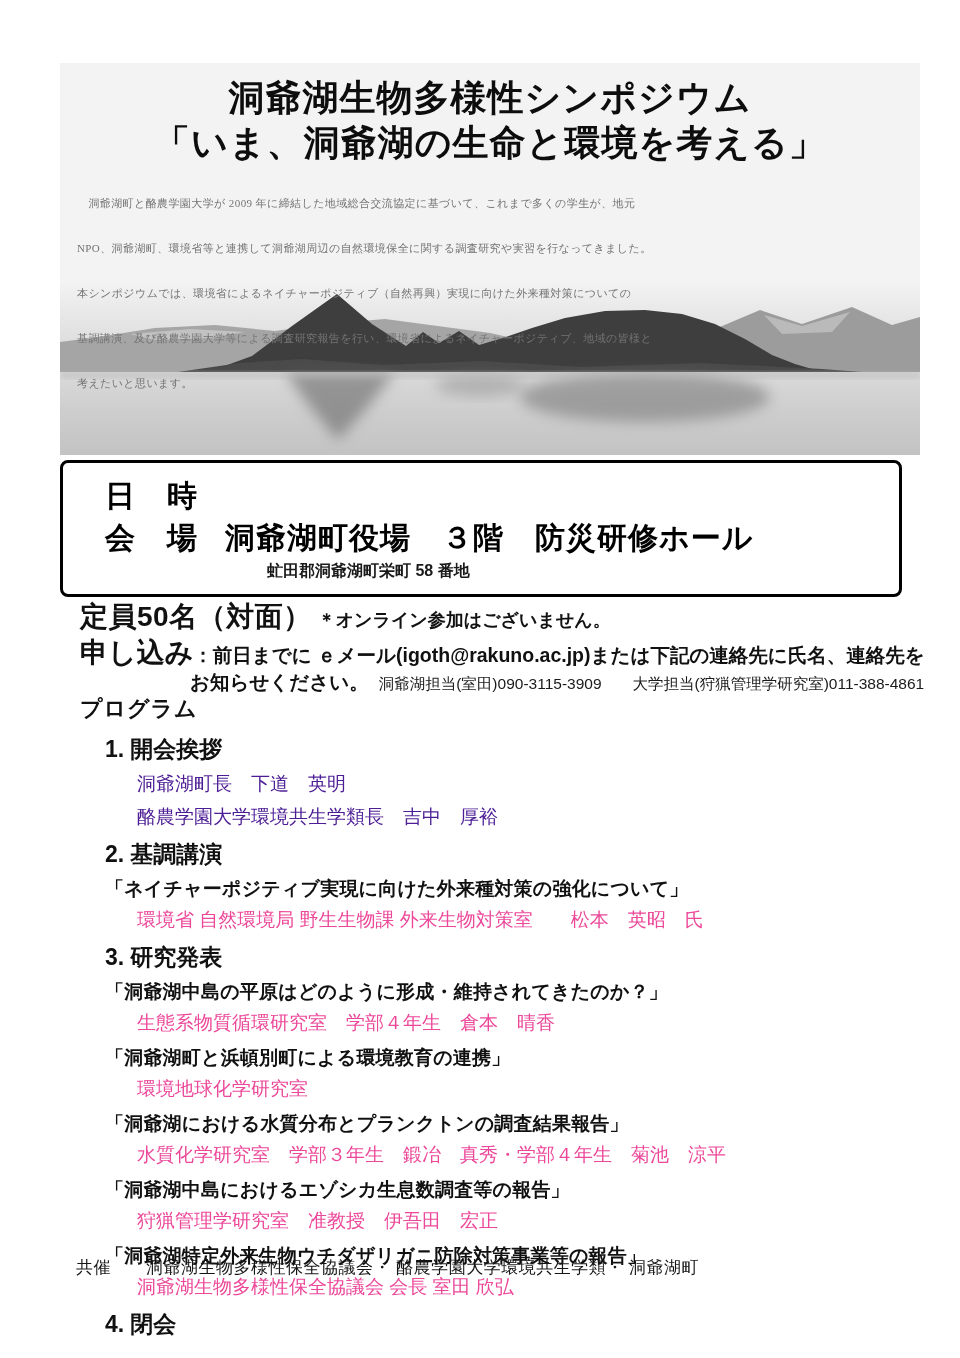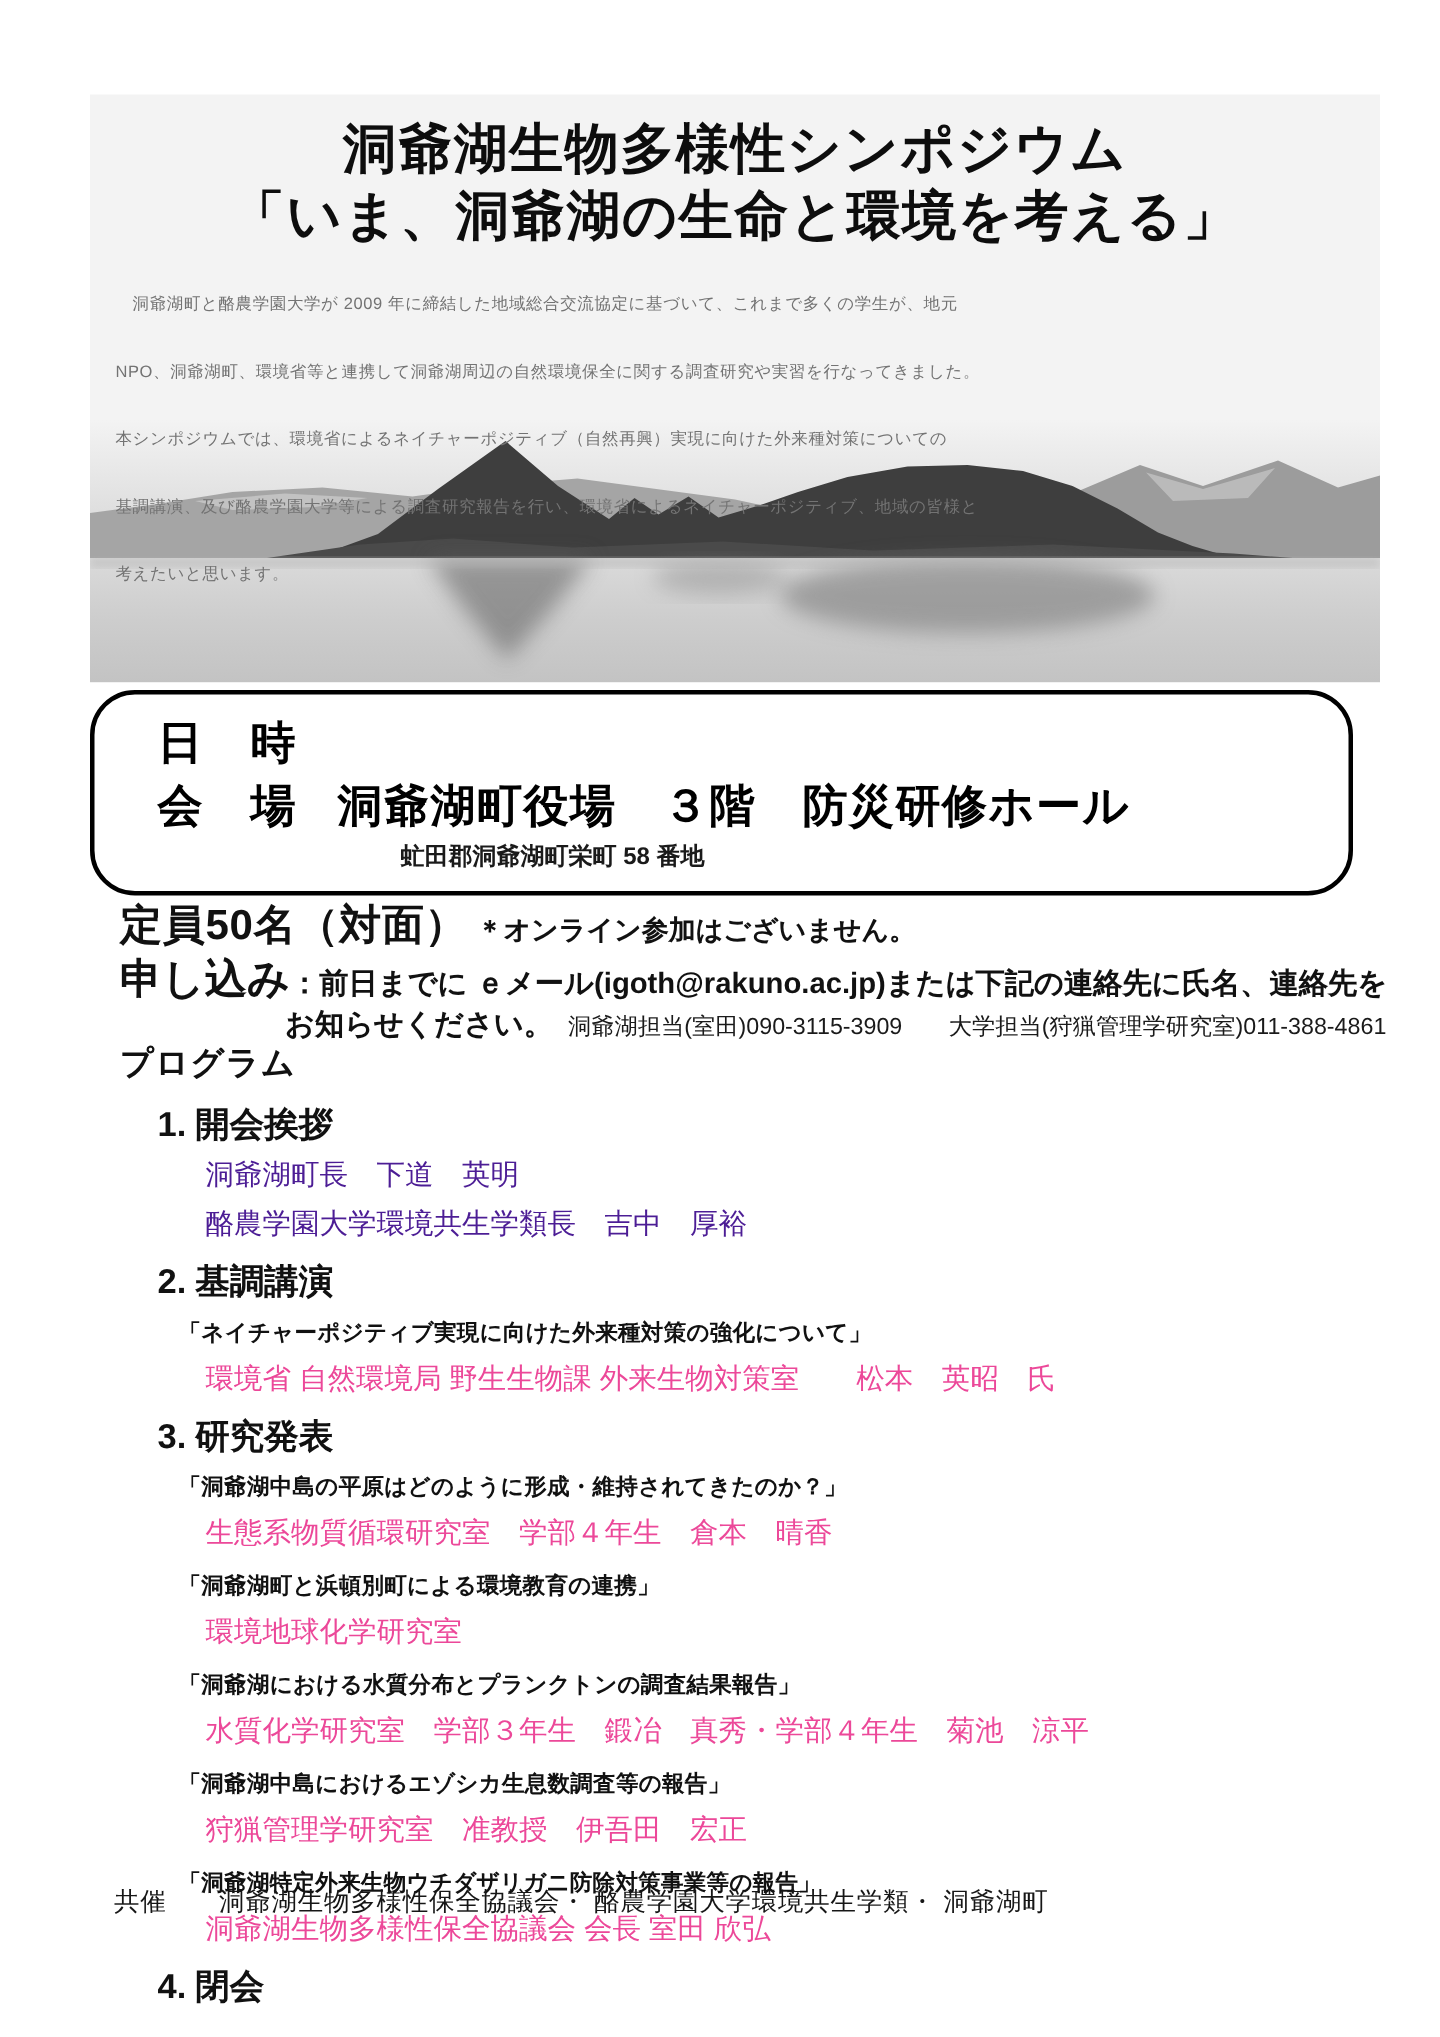--- a/index.html
+++ b/index.html
@@ -9,33 +9,33 @@
     font-family:"Liberation Sans","DejaVu Sans",sans-serif;
     color:#111;
     position:relative;
     overflow:hidden;
   }
   .page { position:relative; width:960px; height:1358px; }
 
   
   .header-block {
     position:absolute; left:60px; top:63px; width:860px; height:392px;
-    background:#f3f3f3; overflow:hidden;
+    background:#f3f3f3; overflow:hidden;font-family:Liberation Serif, serif;
   }
   .header-title { position:relative; z-index:2; text-align:center; font-weight:bold; color:#0d0d0d; }
   .header-title.t1 { margin-top:13px; font-size:36px; line-height:45px; letter-spacing:1px; }
   .header-title.t2 { font-size:36px; line-height:45px; letter-spacing:1px; }
   .intro { position:relative; z-index:2; margin:15px 17px 0 17px; }
   .intro-line { font-size:11px; line-height:45px; color:#737373; letter-spacing:0.4px; }
   .photo { position:absolute; left:0; bottom:0; width:860px; height:175px; z-index:1; display:block; }
 
   
   .info-box {
     position:absolute; left:60px; top:460px; width:842px; height:137px;
-    border:3px solid #000; border-radius:30px; background:#fff;
+    border:3px solid #000; border-radius:8px; background:#fff;
     padding:12px 0 0 42px;
   }
   .info-row { display:flex; align-items:baseline; font-weight:bold; font-size:30px; line-height:42px; color:#000; letter-spacing:1px; }
   .info-label { width:120px; }
   .info-address { margin:2px 0 0 122px; font-size:16px; font-weight:bold; color:#1a1a1a;padding-left:40px; }
 
   
   .capacity-row { position:absolute; left:80px; top:598px; display:flex; align-items:baseline; }
   .capacity-main { font-size:28px; font-weight:bold; letter-spacing:0.5px; }
   .capacity-note { font-size:18px; font-weight:bold; margin-left:6px; }
@@ -47,21 +47,21 @@
   .apply-contacts { font-size:15.5px; font-weight:normal; margin-left:10px; color:#1a1a1a; }
 
   
   .program { position:absolute; left:80px; top:694px; width:850px; }
   .program-heading { font-size:22px; font-weight:bold; line-height:30px; letter-spacing:1px; }
   .prog-item { margin-top:11px; margin-left:25px; }
   .prog-head { font-size:23px; font-weight:bold; line-height:28px; }
   .prog-no { margin-right:6px; }
   .prog-item .presenter { font-size:19px; line-height:24px; margin:9px 0 0 32px; color:#4c1d95; }
   .talk { margin-top:7px; }
-  .talk-title { font-size:15px; font-weight:bold; line-height:28px; margin-left:14px; letter-spacing:0.2px; }
+  .talk-title { font-size:19px; font-weight:bold; line-height:28px; letter-spacing:0.2px; }
   .talk .presenter { font-size:19px; line-height:24px; margin:5px 0 9px 32px; color:#ec4899; }
 
   
   .footer { position:absolute; left:0; top:1256px; width:960px; padding-left:76px; }
   .footer-text { font-size:17px; color:#161616; letter-spacing:0.5px; }
 </style>
 </head>
 <body>
 
 <div class="page">

